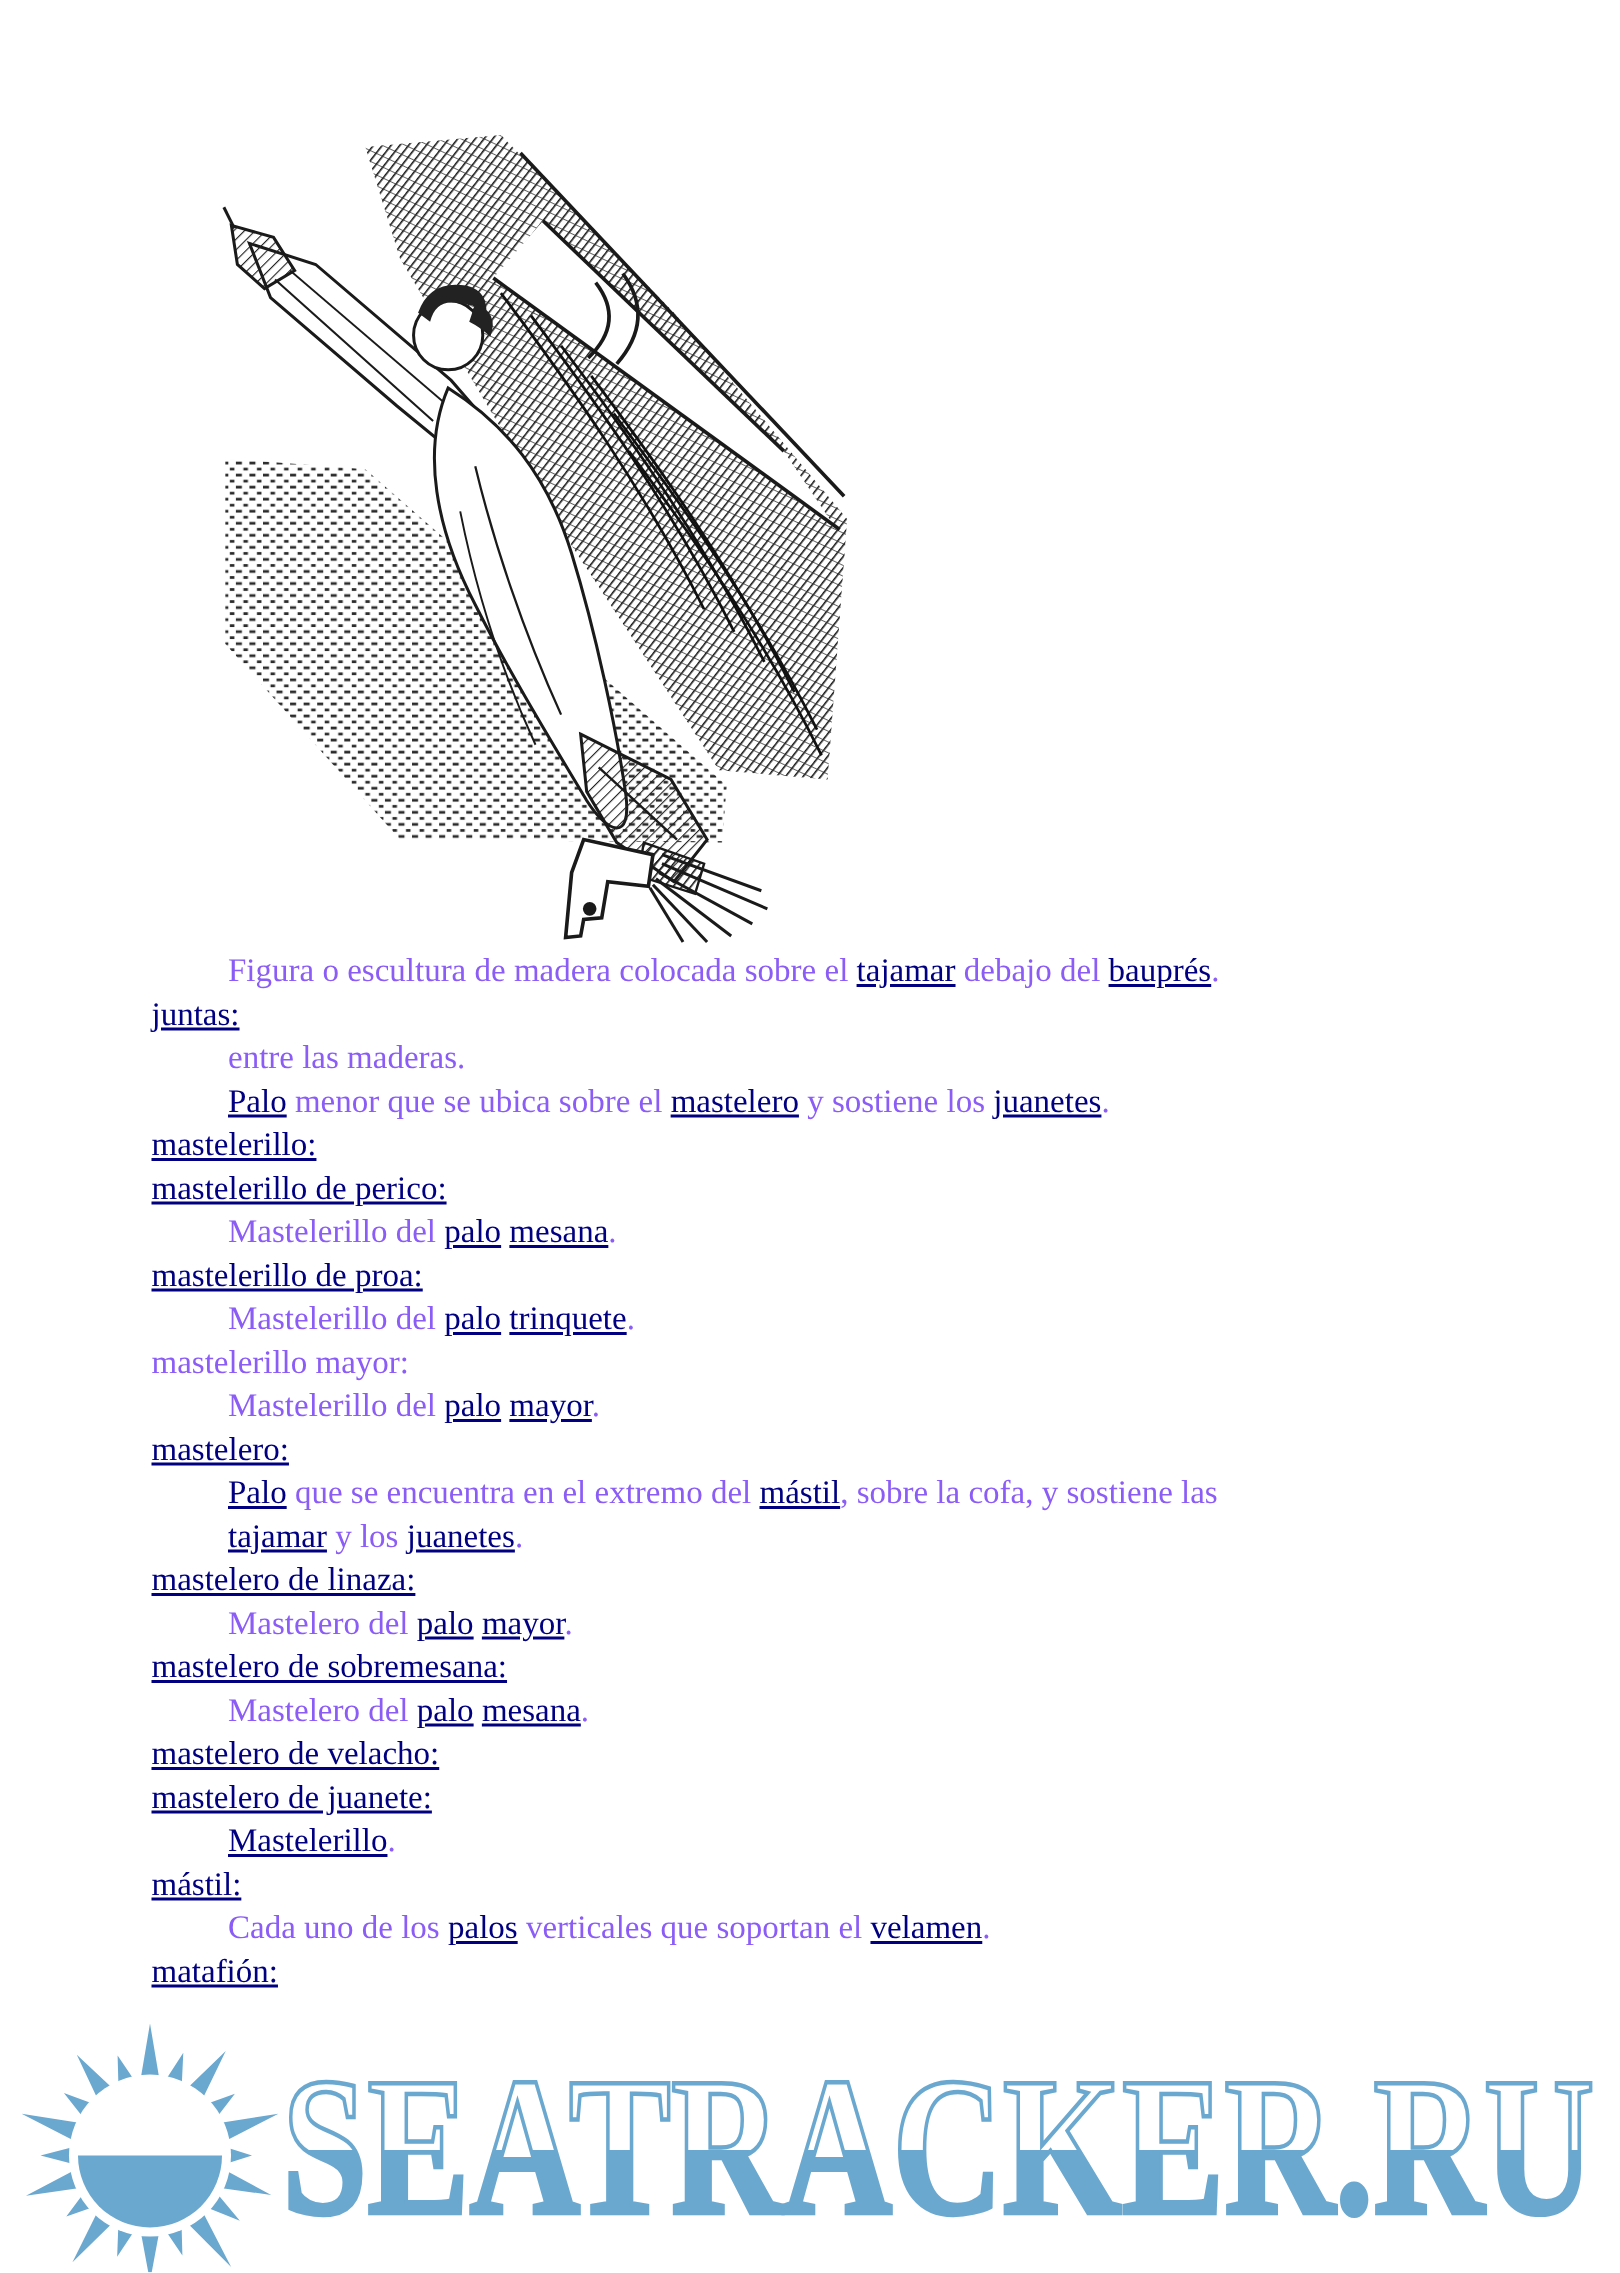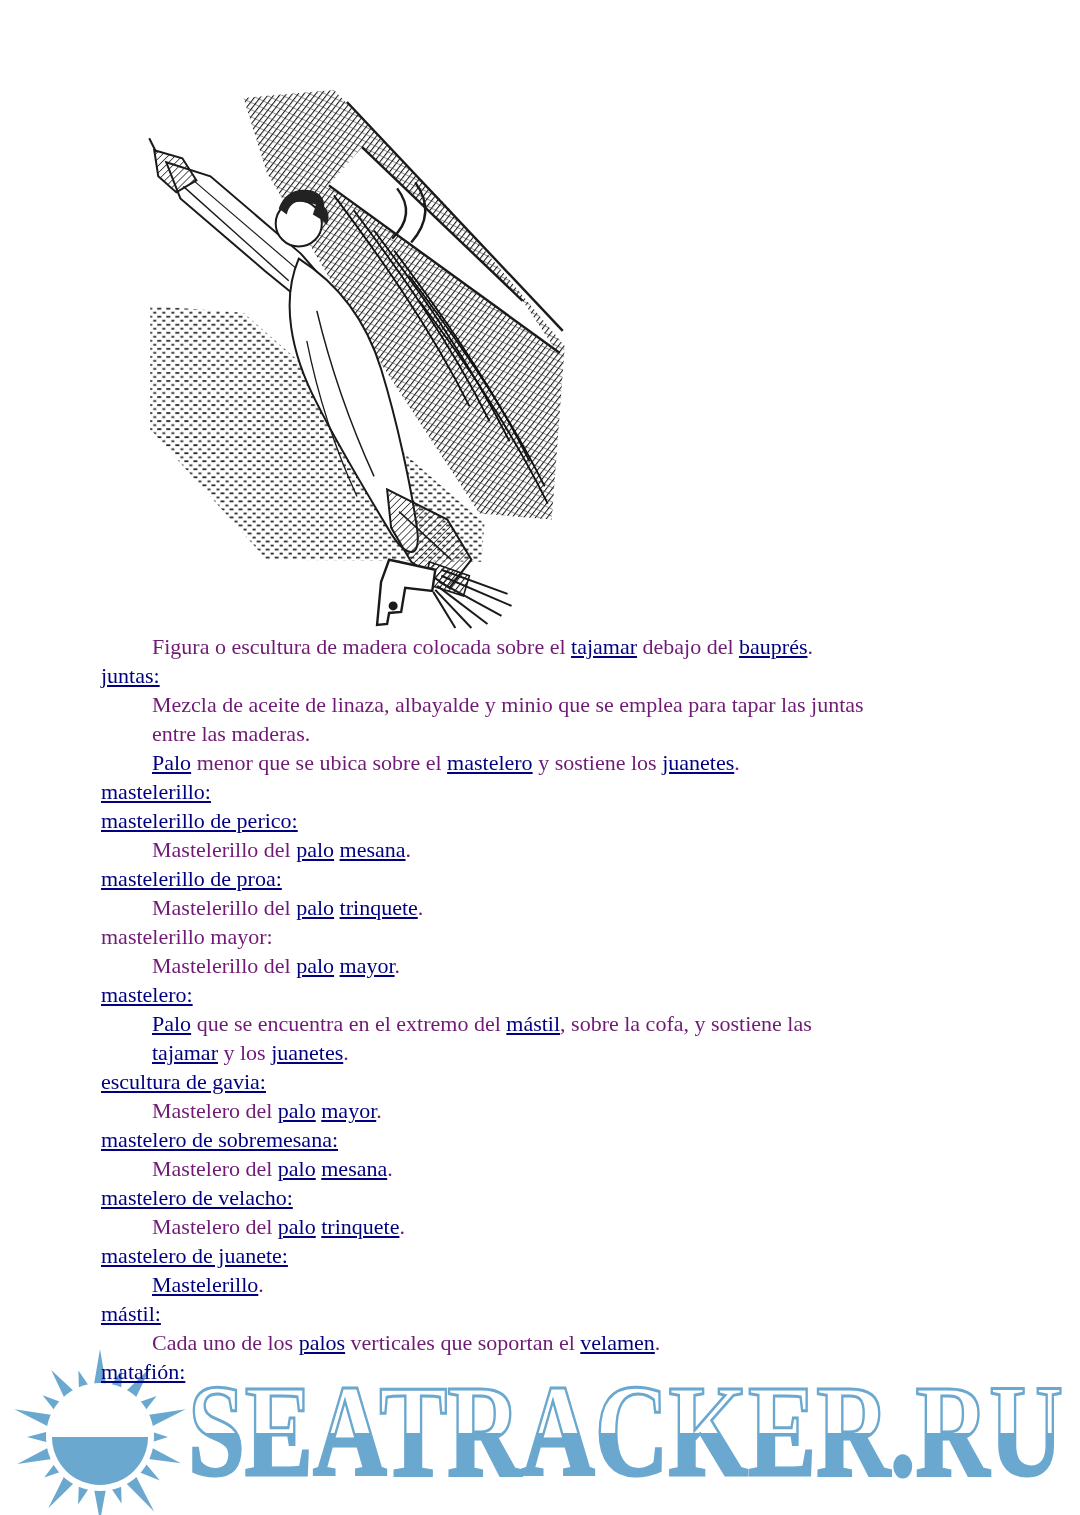--- a/index.html
+++ b/index.html
@@ -5,21 +5,21 @@
   html,body{margin:0;padding:0;background:#fff;}
   .page{position:relative;width:1080px;height:1515px;background:#ffffff;overflow:hidden;
         font-family:"Liberation Serif", serif;color:#000;}
   
   .figure-wrap{position:absolute;left:148px;top:90px;width:422px;height:542px;}
   
   .glossary{position:absolute;left:101px;top:632px;width:882px;font-size:22px;line-height:29px;z-index:3;}
   .gline{white-space:nowrap;height:29px;}
   .gline.indent{padding-left:51px;}
   .glossary a{color:var(--link,#000080);cursor:pointer;}
-  .glossary span{color:#701a75;text-align:center;}
+  .glossary span{color:#8b5cf6;text-align:center;}
   
   .watermark{position:absolute;left:0;top:1345px;width:1080px;height:170px;z-index:1;}
   .wm-text{font-family:"Liberation Serif", serif;font-weight:bold;}
 </style>
 </head>
 <body>
 
 <div class="page">
 
   <div class="figure-wrap">
@@ -106,39 +106,37 @@
     </defs>
     <polygon class="wm-blue" points="100.0,4.0 107.2,46.6 122.2,23.5 120.9,51.0 150.5,22.4 132.5,59.5 156.6,50.9 141.0,71.1 185.6,64.2 145.4,84.8 168.0,92.0 145.4,99.2 180.8,118.3 141.0,112.9 159.9,135.5 132.5,124.5 154.1,166.4 120.9,133.0 121.6,158.6 107.2,137.4 100.0,176.0 92.8,137.4 78.1,159.5 79.1,133.0 48.3,163.2 67.5,124.5 44.2,132.6 59.0,112.9 17.3,118.9 54.6,99.2 27.0,92.0 54.6,84.8 14.4,64.2 59.0,71.1 42.6,50.3 67.5,59.5 51.2,24.9 79.1,51.0 78.4,25.4 92.8,46.6" fill="#6BA8CF"></polygon>
     <circle cx="100" cy="92" r="54" fill="#ffffff"></circle>
     <path class="wm-blue" d="M52,92 A48,48 0 0 0 148,92 Z" fill="#6BA8CF"></path>
     <text class="wm-text wm-stroke" x="188" y="130" font-size="132" textLength="875" lengthAdjust="spacingAndGlyphs" fill="url(#halfFill)" stroke="#6BA8CF" stroke-width="3">SEATRACKER.RU</text>
   </svg>
 
   <div class="glossary">
       <div class="gline indent"><span>Figura o escultura de madera colocada sobre el </span><a href="#">tajamar</a><span> debajo del </span><a href="#">bauprés</a><span>.</span></div>
       <div class="gline term"><a href="#">juntas:</a></div>
-      <div class="gline indent"><span>Mezcla de aceite de linaza, albayalde y minio que se emplea para tapar las juntas</span></div>
       <div class="gline indent"><span>entre las maderas.</span></div>
       <div class="gline indent"><a href="#">Palo</a><span> menor que se ubica sobre el </span><a href="#">mastelero</a><span> y sostiene los </span><a href="#">juanetes</a><span>.</span></div>
       <div class="gline term"><a href="#">mastelerillo:</a></div>
       <div class="gline term"><a href="#">mastelerillo de perico:</a></div>
       <div class="gline indent"><span>Mastelerillo del </span><a href="#">palo</a><span> </span><a href="#">mesana</a><span>.</span></div>
       <div class="gline term"><a href="#">mastelerillo de proa:</a></div>
       <div class="gline indent"><span>Mastelerillo del </span><a href="#">palo</a><span> </span><a href="#">trinquete</a><span>.</span></div>
       <div class="gline term"><span>mastelerillo mayor:</span></div>
       <div class="gline indent"><span>Mastelerillo del </span><a href="#">palo</a><span> </span><a href="#">mayor</a><span>.</span></div>
       <div class="gline term"><a href="#">mastelero:</a></div>
       <div class="gline indent"><a href="#">Palo</a><span> que se encuentra en el extremo del </span><a href="#">mástil</a><span>, sobre la cofa, y sostiene las</span></div>
       <div class="gline indent"><a href="#">tajamar</a><span> y los </span><a href="#">juanetes</a><span>.</span></div>
-      <div class="gline term"><a href="#">escultura de gavia:</a></div>
+      <div class="gline term"><a href="#">mastelero de linaza:</a></div>
       <div class="gline indent"><span>Mastelero del </span><a href="#">palo</a><span> </span><a href="#">mayor</a><span>.</span></div>
       <div class="gline term"><a href="#">mastelero de sobremesana:</a></div>
       <div class="gline indent"><span>Mastelero del </span><a href="#">palo</a><span> </span><a href="#">mesana</a><span>.</span></div>
       <div class="gline term"><a href="#">mastelero de velacho:</a></div>
-      <div class="gline indent"><span>Mastelero del </span><a href="#">palo</a><span> </span><a href="#">trinquete</a><span>.</span></div>
       <div class="gline term"><a href="#">mastelero de juanete:</a></div>
       <div class="gline indent"><a href="#">Mastelerillo</a><span>.</span></div>
       <div class="gline term"><a href="#">mástil:</a></div>
       <div class="gline indent"><span>Cada uno de los </span><a href="#">palos</a><span> verticales que soportan el </span><a href="#">velamen</a><span>.</span></div>
       <div class="gline term"><a href="#">matafión:</a></div>
     </div>
 
 </div>
 
 </body></html>

